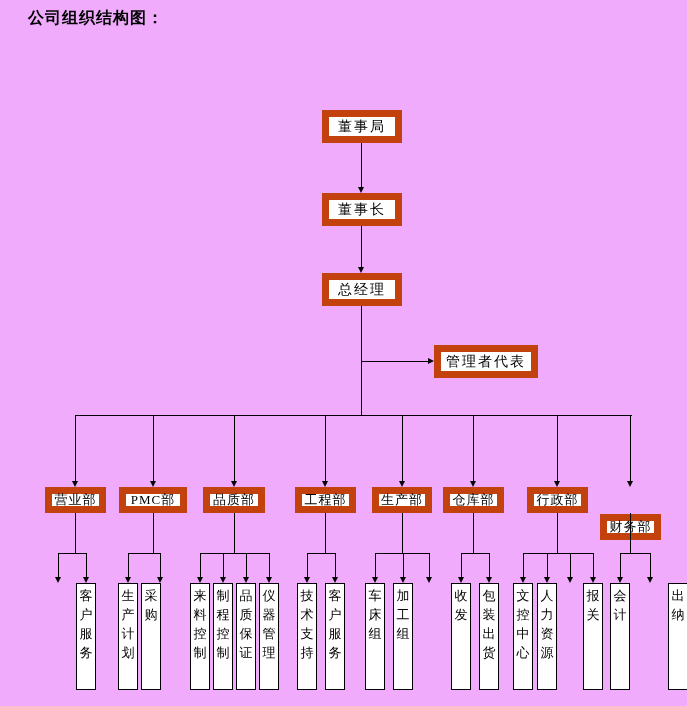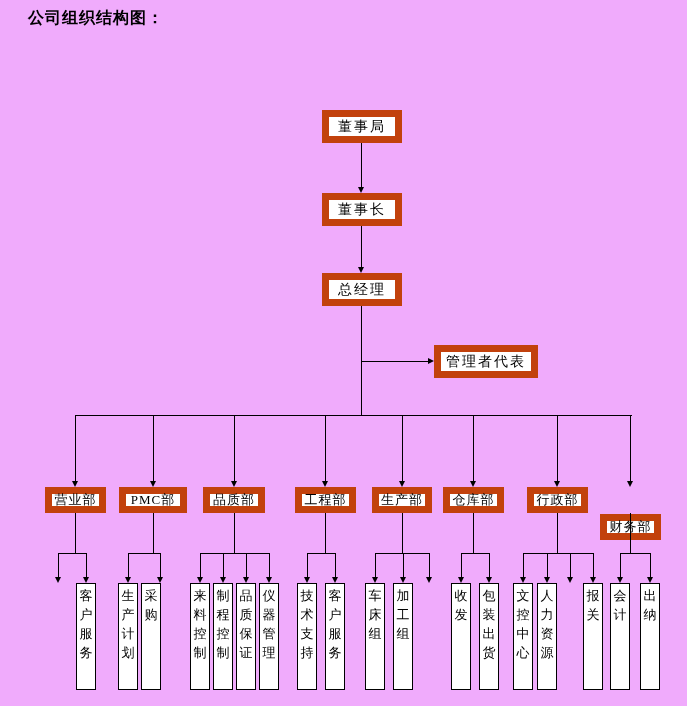--- a/index.html
+++ b/index.html
@@ -126,15 +126,15 @@
   <div class="vbox" style="left:537px">人力资源</div>
   <div class="vbox" style="left:583px">报关</div>
 
   <div class="drop" style="left:630px;top:415px;height:66px"></div>
   <div class="box dept" style="left:600px;top:514px;width:61px;height:26px">财务部</div>
   <div class="vline" style="left:630px;top:513px;height:40px"></div>
   <div class="hline" style="left:620px;top:553px;width:30px"></div>
   <div class="drop" style="left:620px;top:553px;height:24px"></div>
   <div class="drop" style="left:650px;top:553px;height:24px"></div>
   <div class="vbox" style="left:610px">会计</div>
-  <div class="vbox" style="left:640px">出纳</div>
+  <div class="vbox" style="left:668px">出纳</div>
 
 </div>
 
 </body></html>

